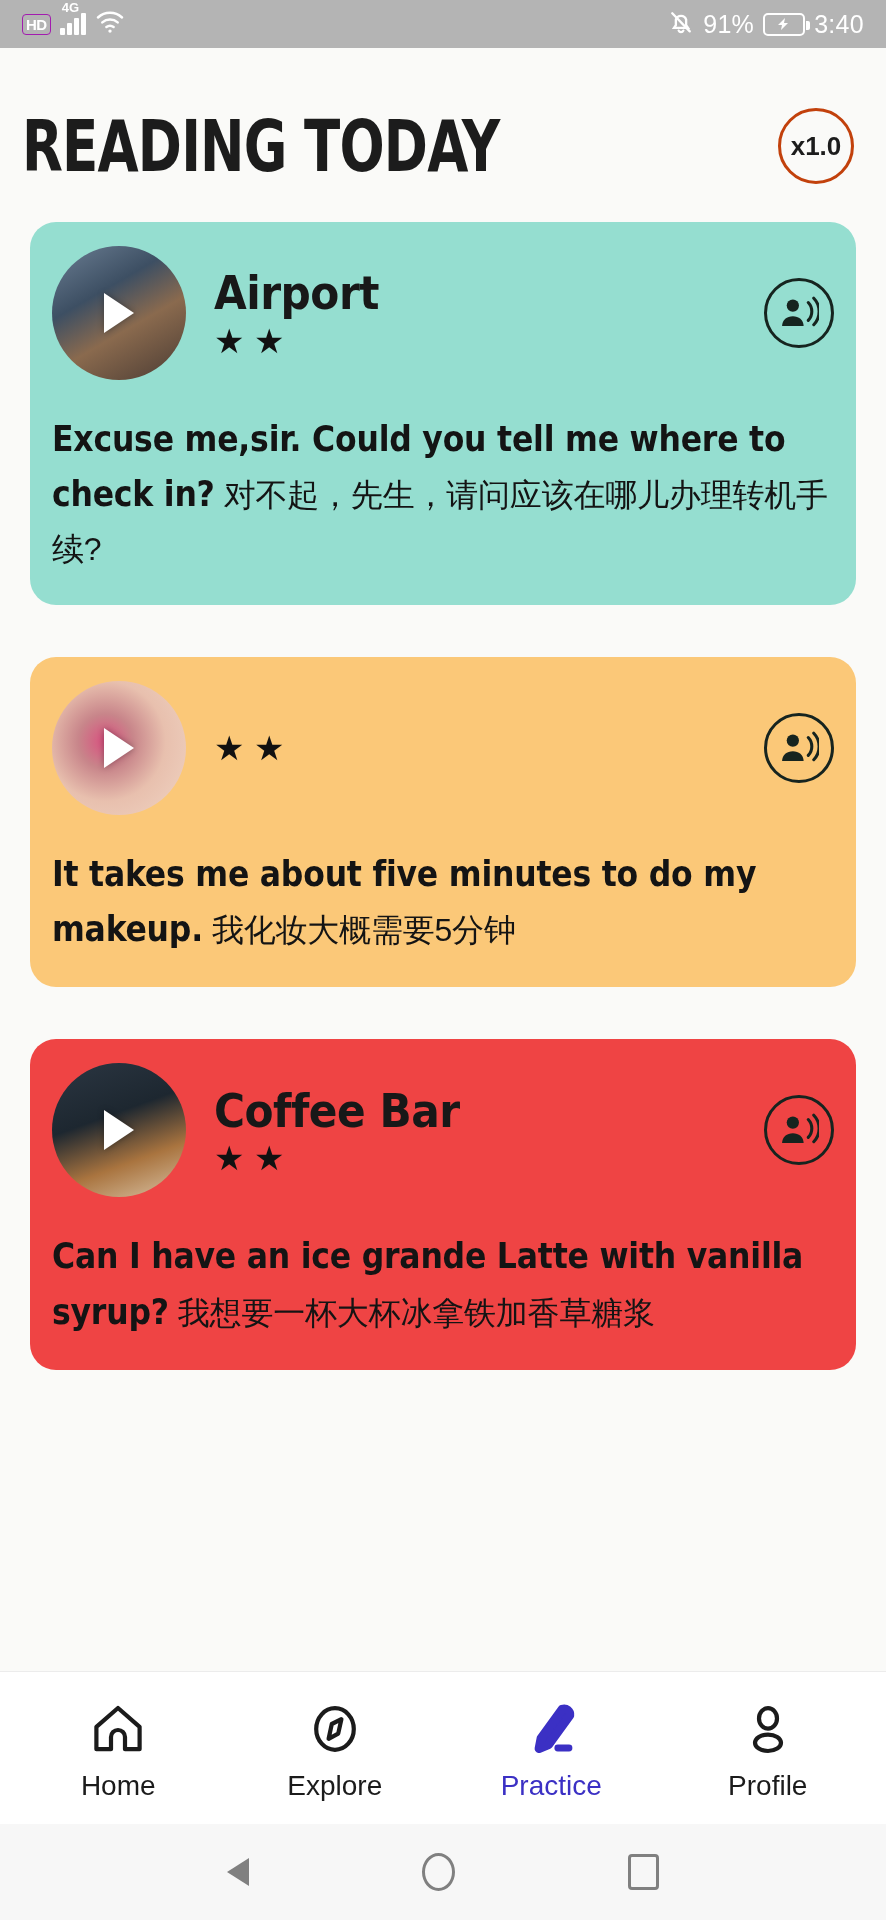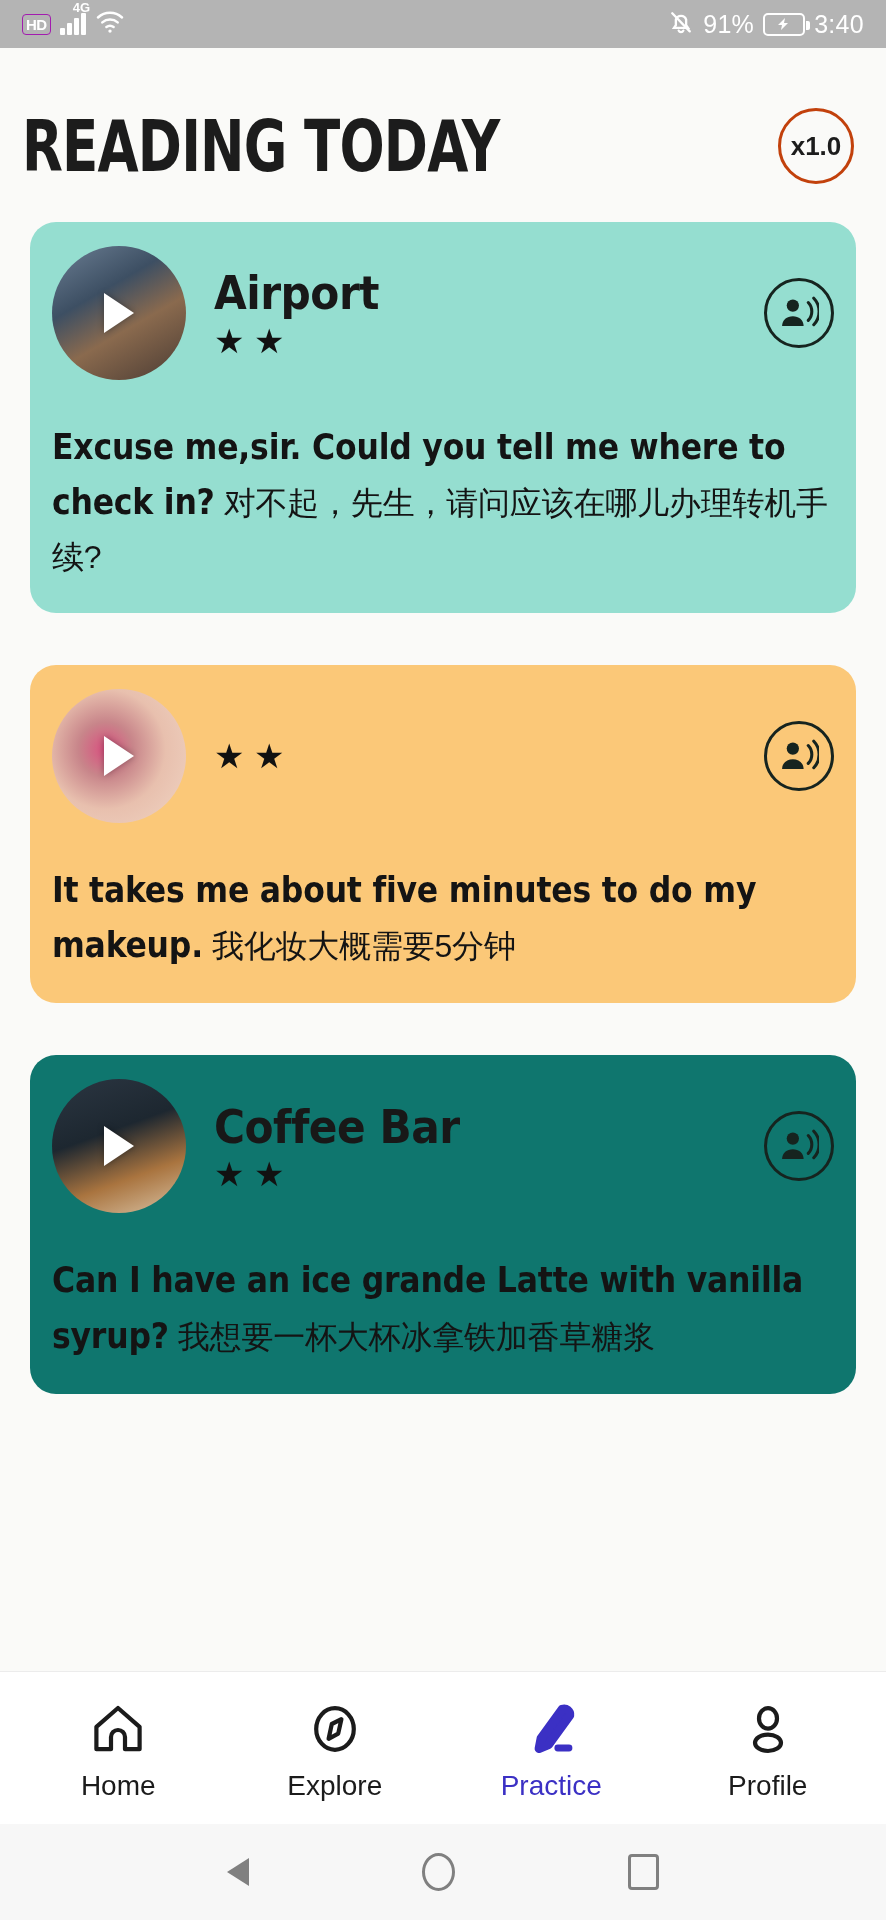--- a/index.html
+++ b/index.html
@@ -16,21 +16,21 @@
     height: 48px; background: #b4b4b4; color: #ffffff;
     display: flex; align-items: center; justify-content: space-between;
     padding: 0 22px; flex: 0 0 48px;
   }
   .sb-left, .sb-right { display: flex; align-items: center; gap: 9px; }
   .hd-badge {
     border: 1px solid #a21caf; border-radius: 4px; font-size: 15px; font-weight: bold;
     line-height: 1; padding: 2px 3px; letter-spacing: -0.5px;
   }
   .sig-wrap { display: flex; align-items: flex-end; gap: 2px; position: relative; }
-  .sig-label { font-size: 13px; font-weight: bold; position: absolute; top: -13px; left: 13px; }
+  .sig-label { font-size: 13px; font-weight: bold; position: absolute; top: -13px; left: 2px; }
   .bar { width: 5px; background: #fff; border-radius: 1px; }
   .b1 { height: 7px; } .b2 { height: 12px; } .b3 { height: 17px; } .b4 { height: 22px; }
   .sb-text { font-size: 25px; font-weight: 500; letter-spacing: 0.3px; }
   .battery {
     width: 42px; height: 23px; border: 2.5px solid #fff; border-radius: 5px;
     position: relative; display: flex; align-items: center; justify-content: center;
   }
   .battery::after {
     content: ""; position: absolute; right: -7px; top: 6px;
     width: 4px; height: 9px; background: #fff; border-radius: 0 2px 2px 0;
@@ -71,21 +71,21 @@
   .card-title {
     font-family: "Liberation Sans Narrow", "DejaVu Sans Condensed", "Liberation Sans", sans-serif;
     font-size: 47px; font-weight: 900; color: #181818; letter-spacing: -0.5px; line-height: 1.05;
   }
   .stars { display: flex; gap: 8px; font-size: 34px; color: #111; line-height: 1; }
   .speaker-btn {
     width: 70px; height: 70px; border-radius: 50%; border: 3px solid #16241f;
     display: flex; align-items: center; justify-content: center; flex: 0 0 70px;
   }
   .card-body {
-    margin-top: 40px; font-size: 33px; line-height: 1.58; color: #141414;
+    margin-top: 32px; font-size: 33px; line-height: 1.58; color: #141414;
     font-weight: 700; letter-spacing: -0.2px;
   }
   .card-body .en {
     font-family: "Liberation Sans Narrow", "DejaVu Sans Condensed", "Liberation Sans", sans-serif;
     font-weight: 900; font-size: 35px;
   }
   .card-body .zh { font-weight: 400; font-size: 32px; }
 
   
   .bottomnav {
@@ -199,21 +199,21 @@
             </g>
           </svg>
         </div>
       </div>
       <div class="card-body">
         <span class="en">It takes me about five minutes to do my makeup.</span>
         <span class="zh">我化妆大概需要5分钟</span>
       </div>
     </div>
 
-    <div class="card" style="background:#0f766e">
+    <div class="card" style="background:#ef4444">
       <div class="card-top">
         <div class="thumb" style="background:linear-gradient(160deg,#2b3642 0%,#1d2730 40%,#a9743f 70%,#d9c2a4 100%)">
           <span class="play"></span>
         </div>
         <div class="card-titleblock">
           <div class="card-title">Coffee Bar</div>
           <div class="stars">★ ★</div>
         </div>
         <div class="speaker-btn">
           <svg width="40" height="34" viewBox="0 0 26 22" fill="#16241f">

